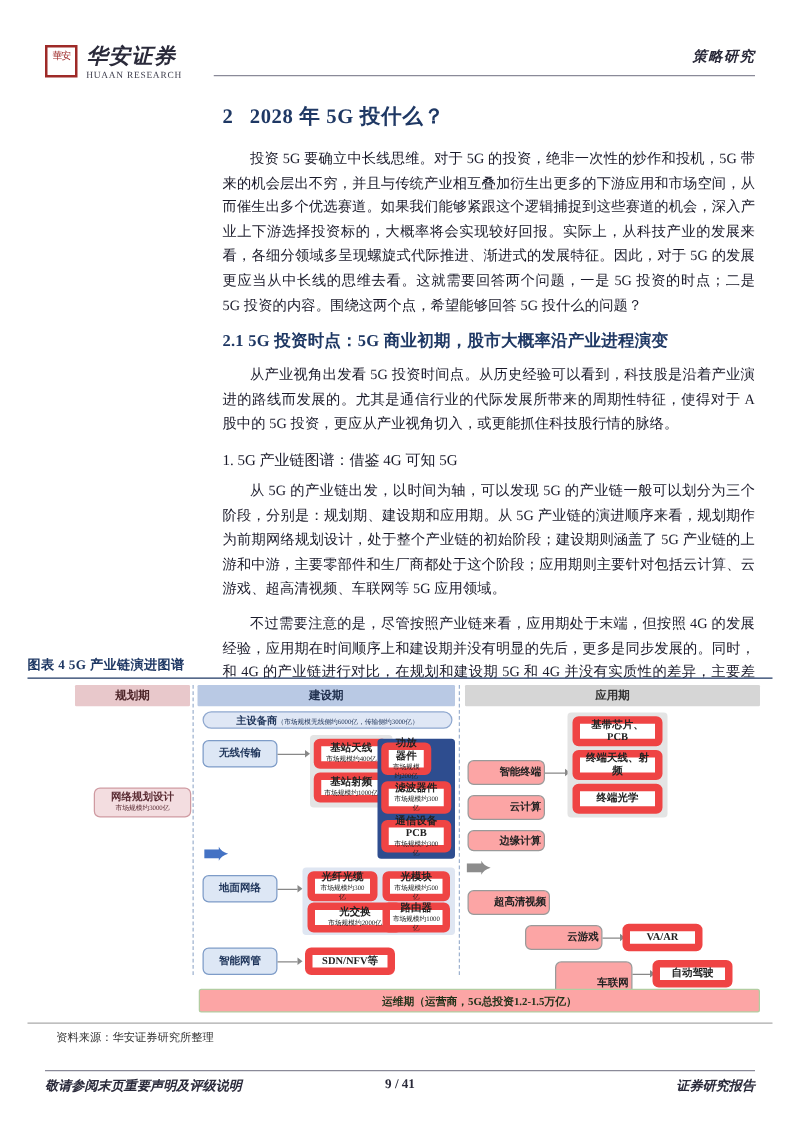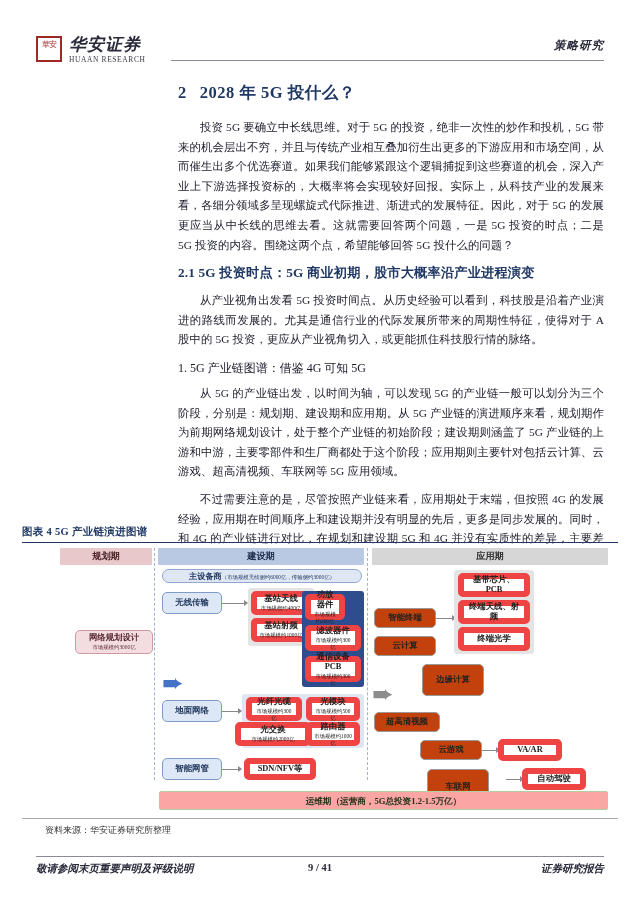--- a/index.html
+++ b/index.html
@@ -118,21 +118,21 @@
     text-align: center;
     border-radius: 5px;
     font-size: 8.4px; font-weight: bold;
     line-height: 10px;
     padding: 1px 2px;
   }
   .node .sub { font-size: 5.4px; font-weight: normal; line-height: 7px; margin-top: 1px; }
 
   .node.pink  { background: #f3dde0; border: 1px solid #cf9aa1; color: #5a2c33; }
   .node.blue  { background: #dde7f5; border: 1px solid #7e9cc8; color: #1d3359; }
-  .node.grey  { background: #c2410c; border: 1px solid #9a9a9a; color: #222; }
+  .node.grey  { background: #fca5a5; border: 1px solid #9a9a9a; color: #222; align-items: flex-end; }
   .node.white { background: #ffffff; border: 6px solid #ef4444; color: #222; }
 
   .grpbox { position: absolute; border-radius: 3px; }
   .grpbox.ltgrey { background: #e4e4e4; }
   .grpbox.ltblue { background: #dfe6f2; }
   .grpbox.navy   { background: #2e4d8f; }
 
   .bar-main {
     position: absolute;
     background: #dfe7f5; border: 1px solid #8fa8cf; border-radius: 8px;
@@ -275,21 +275,21 @@
 
   <div class="grpbox ltblue" style="left:220px; top:146px; width:122px; height:54px;"></div>
   <div class="node white" style="left:224px; top:149px; width:56px; height:24px;">
     <span>光纤光缆</span>
     <span class="sub">市场规模约300亿</span>
   </div>
   <div class="node white" style="left:284px; top:149px; width:54px; height:24px;">
     <span>光模块</span>
     <span class="sub">市场规模约500亿</span>
   </div>
-  <div class="node white" style="left:213px; top:174px; width:76px; height:24px;">
+  <div class="node white" style="left:224px; top:174px; width:76px; height:24px;">
     <span>光交换</span>
     <span class="sub">市场规模约2000亿</span>
   </div>
   <div class="node white" style="left:284px; top:174px; width:54px; height:24px;">
     <span>路由器</span>
     <span class="sub">市场规模约1000亿</span>
   </div>
 
   <div class="node blue" style="left:140px; top:210px; width:60px; height:22px;">
     <span>智能网管</span>
@@ -313,40 +313,40 @@
   <div class="node white" style="left:436px; top:52px; width:72px; height:24px;">
     <span>终端天线、射频</span>
   </div>
   <div class="node white" style="left:436px; top:79px; width:72px; height:24px;">
     <span>终端光学</span>
   </div>
 
   <div class="node grey" style="left:352px; top:88px; width:62px; height:20px;">
     <span>云计算</span>
   </div>
-  <div class="node grey" style="left:352px; top:116px; width:62px; height:32px;margin-left:48px;">
+  <div class="node grey" style="left:352px; top:116px; width:62px; height:17px;">
     <span>边缘计算</span>
   </div>
 
   <div class="big-arrow grey" style="left:350px; top:133px;">➨</div>
 
   <div class="node grey" style="left:352px; top:164px; width:66px; height:20px;">
     <span>超高清视频</span>
   </div>
 
   <div class="node grey" style="left:398px; top:192px; width:62px; height:20px;">
     <span>云游戏</span>
   </div>
   <div class="conn" style="left:460px; top:202px; width:14px;"></div>
   <div class="arrowhead" style="left:474px; top:199px;"></div>
   <div class="node white" style="left:476px; top:191px; width:64px; height:22px;">
     <span>VA/AR</span>
   </div>
 
-  <div class="node grey" style="left:405px; top:221px; width:62px; height:36px;">
+  <div class="node grey" style="left:422px; top:221px; width:62px; height:36px;">
     <span>车联网</span>
   </div>
   <div class="conn" style="left:484px; top:231px; width:14px;"></div>
   <div class="arrowhead" style="left:498px; top:228px;"></div>
   <div class="node white" style="left:500px; top:220px; width:64px; height:22px;">
     <span>自动驾驶</span>
   </div>
 
   <div class="bar-ops" style="left:137px; top:243px; width:449px; height:19px; line-height:19px;">运维期（运营商，5G总投资1.2-1.5万亿）</div>
 </div>

